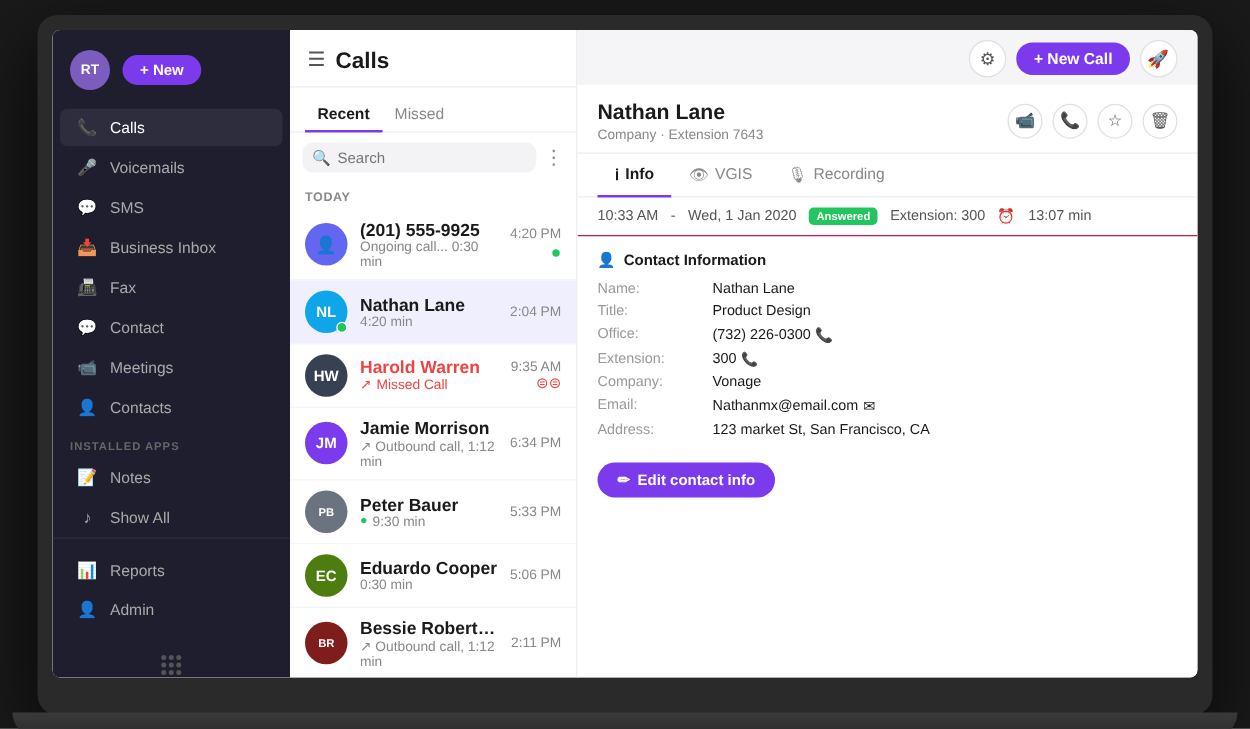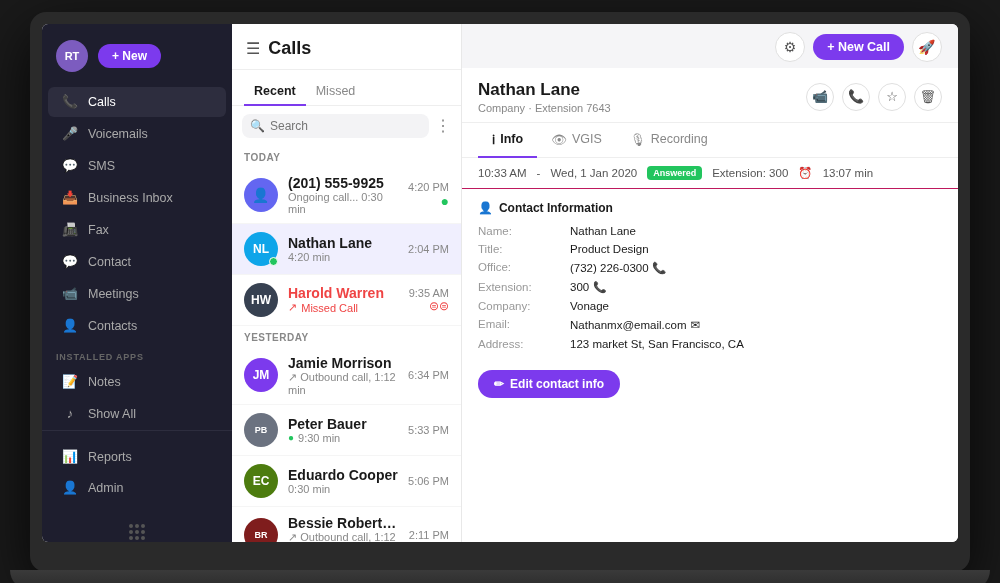--- a/index.html
+++ b/index.html
@@ -631,21 +631,20 @@
               <span style="color:#ef4444;">↗</span>
               <span class="missed">Missed Call</span>
             </div>
           </div>
           <div class="call-meta">
             <div class="call-time">9:35 AM</div>
             <div class="call-extra" style="color:#ef4444;font-size:12px;">⊜⊜</div>
           </div>
         </div>
 
-        <div class="section-day">YESTERDAY</div>
 
         <div class="call-item">
           <div class="call-avatar" style="background:#7c3aed;">JM</div>
           <div class="call-info">
             <div class="call-name">Jamie Morrison</div>
             <div class="call-sub">↗ Outbound call, 1:12 min</div>
           </div>
           <div class="call-meta">
             <div class="call-time">6:34 PM</div>
           </div>

